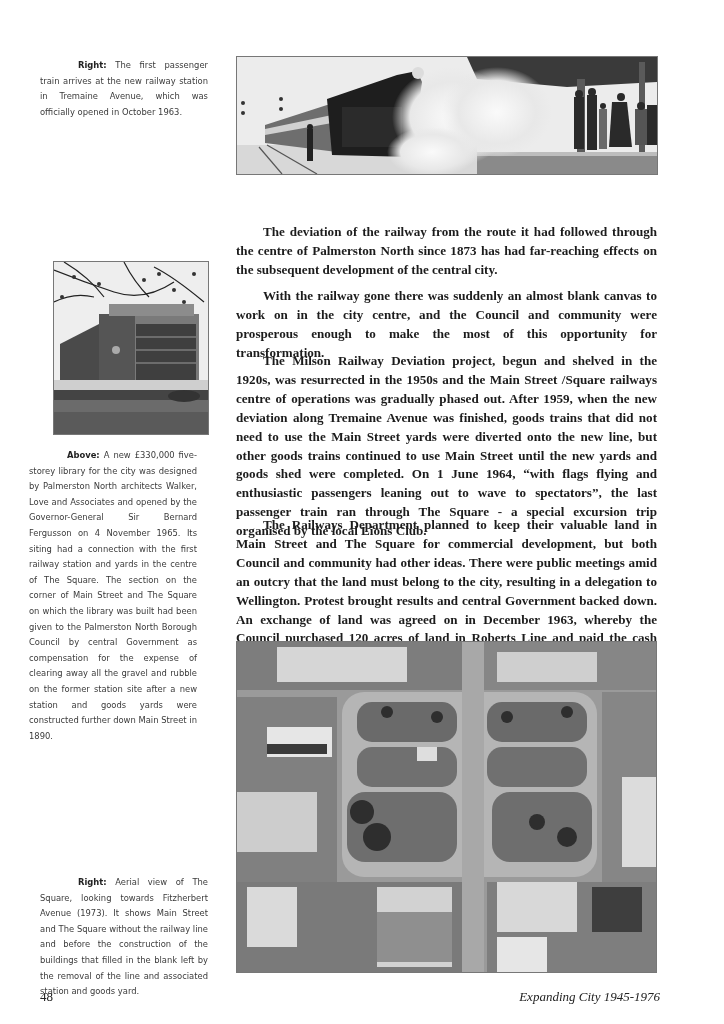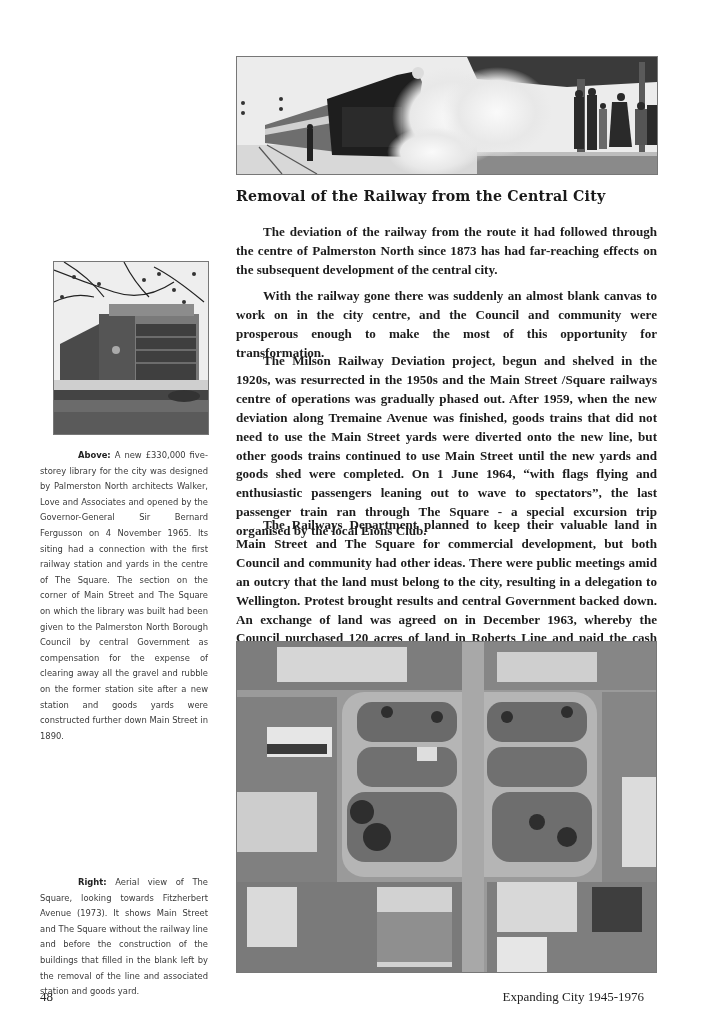--- a/index.html
+++ b/index.html
@@ -47,29 +47,32 @@
     text-indent: 27px;
     margin: 0;
     font-weight: bold;
   }
 
   .footer-num {
     position: absolute; left: 40px; top: 989px;
     font-family: "Liberation Serif", serif; font-size: 13px; color: #222;
   }
   .footer-title {
-    position: absolute; right: 80px; top: 989px;
-    font-family: "Liberation Serif", serif; font-size: 13px; color: #222;
+    position: absolute; right: 64px; top: 989px;
+    font-family: "Liberation Serif", serif; font-style: italic; font-size: 13px; color: #222;
   }
 </style>
 </head>
 <body>
 
 <div class="page">
 
+  <div class="caption" style="left:40px; top:58px;">
+    <span class="indent"></span><span class="lead">Right:</span><span> The first passenger train arrives at the new railway station in Tremaine Avenue, which was officially opened in October 1963.</span>
+  </div>
 
   <div class="photo" style="left:236px; top:56px; width:420px; height:117px;">
     <svg width="420" height="117" viewBox="0 0 420 117">
       <defs>
         <radialGradient id="steam" cx="50%" cy="50%" r="50%">
           <stop offset="0%" stop-color="#fafafa"></stop>
           <stop offset="70%" stop-color="#e8e8e8"></stop>
           <stop offset="100%" stop-color="#e8e8e8" stop-opacity="0"></stop>
         </radialGradient>
       </defs>
@@ -114,21 +117,20 @@
         <rect x="410" y="48" width="10" height="40"></rect>
       </g>
 
       <circle cx="6" cy="46" r="2" fill="#333"></circle>
         <circle cx="6" cy="56" r="2" fill="#333"></circle>
       <circle cx="44" cy="42" r="2" fill="#333"></circle>
         <circle cx="44" cy="52" r="2" fill="#333"></circle>
     </svg>
   </div>
 
-  <div class="heading">Removal of the Railway from the Central City</div>
 
   <p class="para" style="top:223px;">The deviation of the railway from the route it had followed through the centre of Palmerston North since 1873 has had far-reaching effects on the subsequent development of the central city.</p>
   <p class="para" style="top:287px;">With the railway gone there was suddenly an almost blank canvas to work on in the city centre, and the Council and community were prosperous enough to make the most of this opportunity for transformation.</p>
   <p class="para" style="top:352px;">The Milson Railway Deviation project, begun and shelved in the 1920s, was resurrected in the 1950s and the Main Street /Square railways centre of operations was gradually phased out. After 1959, when the new deviation along Tremaine Avenue was finished, goods trains that did not need to use the Main Street yards were diverted onto the new line, but other goods trains continued to use Main Street until the new yards and goods shed were completed. On 1 June 1964, “with flags flying and enthusiastic passengers leaning out to wave to spectators”, the last passenger train ran through The Square - a special excursion trip organised by the local Lions Club.</p>
   <p class="para" style="top:516px;">The Railways Department planned to keep their valuable land in Main Street and The Square for commercial development, but both Council and community had other ideas. There were public meetings amid an outcry that the land must belong to the city, resulting in a delegation to Wellington. Protest brought results and central Government backed down. An exchange of land was agreed on in December 1963, whereby the Council purchased 120 acres of land in Roberts Line and paid the cash difference to gain ownership of the central city railway block.</p>
 
   <div class="photo" style="left:53px; top:261px; width:154px; height:172px;">
     <svg width="154" height="172" viewBox="0 0 154 172">
       <rect width="154" height="172" fill="#eeeeee"></rect>
 
@@ -165,21 +167,21 @@
         <circle cx="120" cy="28" r="2"></circle>
           <circle cx="140" cy="12" r="2"></circle>
           <circle cx="8" cy="35" r="2"></circle>
         <circle cx="130" cy="40" r="2"></circle>
           <circle cx="105" cy="12" r="2"></circle>
       </g>
       <ellipse cx="130" cy="134" rx="16" ry="6" fill="#333"></ellipse>
     </svg>
   </div>
 
-  <div class="caption" style="left:40px; top:448px;">
+  <div class="caption" style="left:29px; top:448px;">
     <span class="indent"></span><span class="lead">Above:</span><span> A new £330,000 five-storey library for the city was designed by Palmerston North architects Walker, Love and Associates and opened by the Governor-General Sir Bernard Fergusson on 4 November 1965. Its siting had a connection with the first railway station and yards in the centre of The Square. The section on the corner of Main Street and The Square on which the library was built had been given to the Palmerston North Borough Council by central Government as compensation for the expense of clearing away all the gravel and rubble on the former station site after a new station and goods yards were constructed further down Main Street in 1890.</span>
   </div>
 
   <div class="photo" style="left:236px; top:641px; width:419px; height:330px;">
     <svg width="419" height="330" viewBox="0 0 419 330">
       <rect width="419" height="330" fill="#9a9a9a"></rect>
 
       <rect x="0" y="0" width="230" height="48" fill="#7d7d7d"></rect>
       <rect x="40" y="5" width="130" height="35" fill="#d6d6d6"></rect>
       <rect x="245" y="0" width="174" height="48" fill="#868686"></rect>

